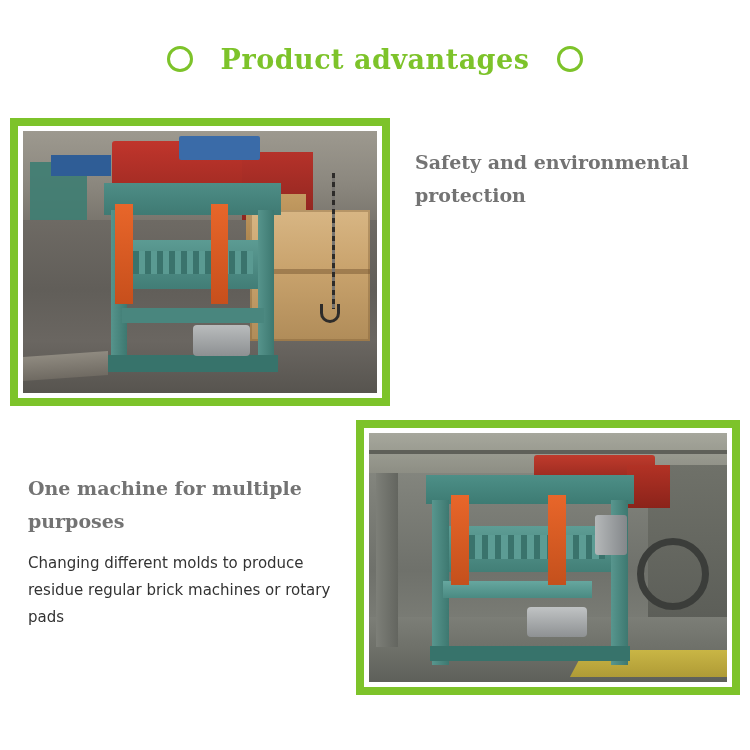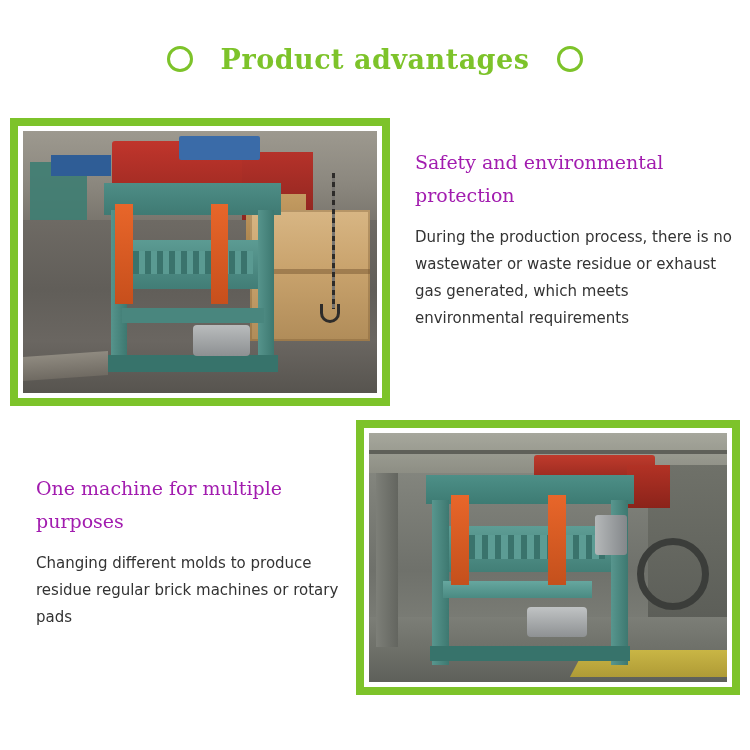--- a/index.html
+++ b/index.html
@@ -82,30 +82,30 @@
 
   .text-block {
     position: absolute;
   }
   #text-1 {
     left: 415px;
     top: 146px;
     width: 320px;
   }
   #text-2 {
-    left: 36px;
+    left: 28px;
     top: 472px;
     width: 320px;
   }
   .block-title {
     font-family: "DejaVu Serif", serif;
-    font-weight: normal;
+    font-weight: bold;
     font-size: 19px;
     line-height: 33px;
-    color: #a21caf;
+    color: #737373;
   }
   .block-body {
     margin-top: 12px;
     font-family: "DejaVu Sans", sans-serif;
     font-size: 15px;
     line-height: 27px;
     color: #333333;
   }
 
   
@@ -407,21 +407,20 @@
       </div>
       <div class="p1-orange-a"></div>
       <div class="p1-orange-b"></div>
       <div class="p1-motor"></div>
       <div class="p1-plank"></div>
     </div>
   </div>
 
   <div class="text-block" id="text-1">
     <div class="block-title">Safety and environmental protection</div>
-    <div class="block-body">During the production process, there is no wastewater or waste residue or exhaust gas generated, which meets environmental requirements</div>
   </div>
 
   <div class="text-block" id="text-2">
     <div class="block-title">One machine for multiple purposes</div>
     <div class="block-body">Changing different molds to produce residue regular brick machines or rotary pads</div>
   </div>
 
   <div class="photo-frame" id="photo-2">
     <div class="photo-inner">
       <div class="p2-bg"></div>

